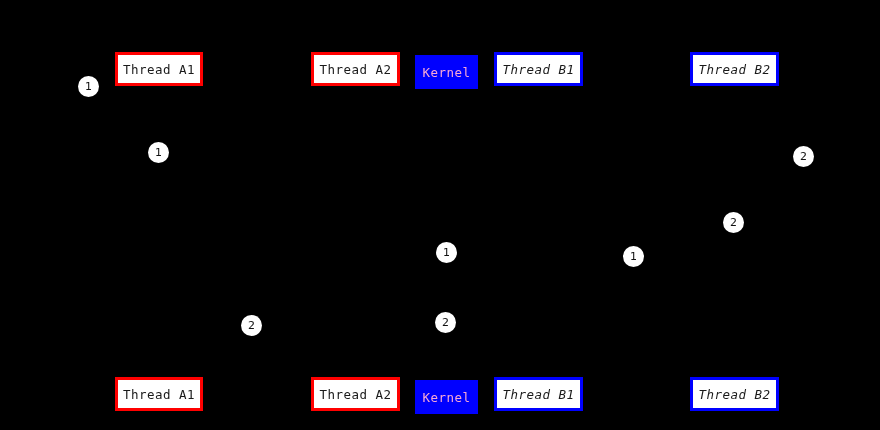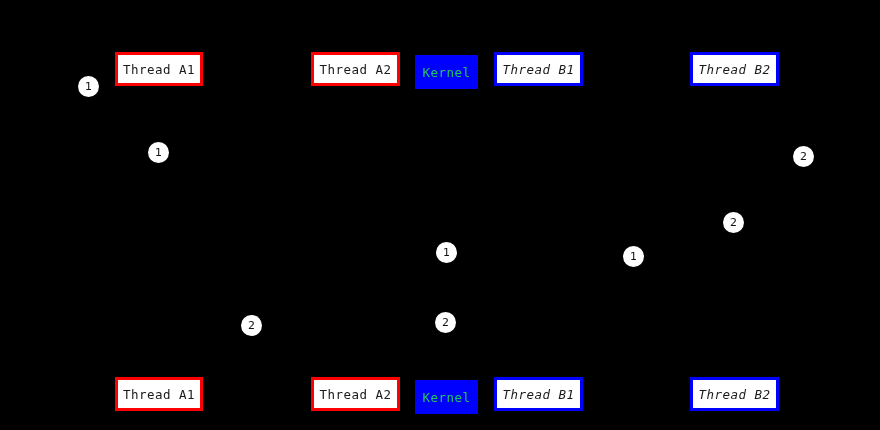--- a/index.html
+++ b/index.html
@@ -29,21 +29,21 @@
     font-size: 12.5px;
     letter-spacing: 0.5px;
     white-space: nowrap;
     color: #1a1a1a;
   }
   .participant.red   { border-color: #ff0000; }
   .participant.blue  { border-color: #0000ff; font-style: italic; }
   .participant.kernel {
     background: #0000ff;
     border-color: #0000ff;
-    color: #22c55e;
+    color: #f9a8d4;
   }
   .lifeline {
     position: absolute;
     width: 1px;
     background: #000000;
   }
   .badge {
     position: absolute;
     width: 21px;
     height: 21px;

